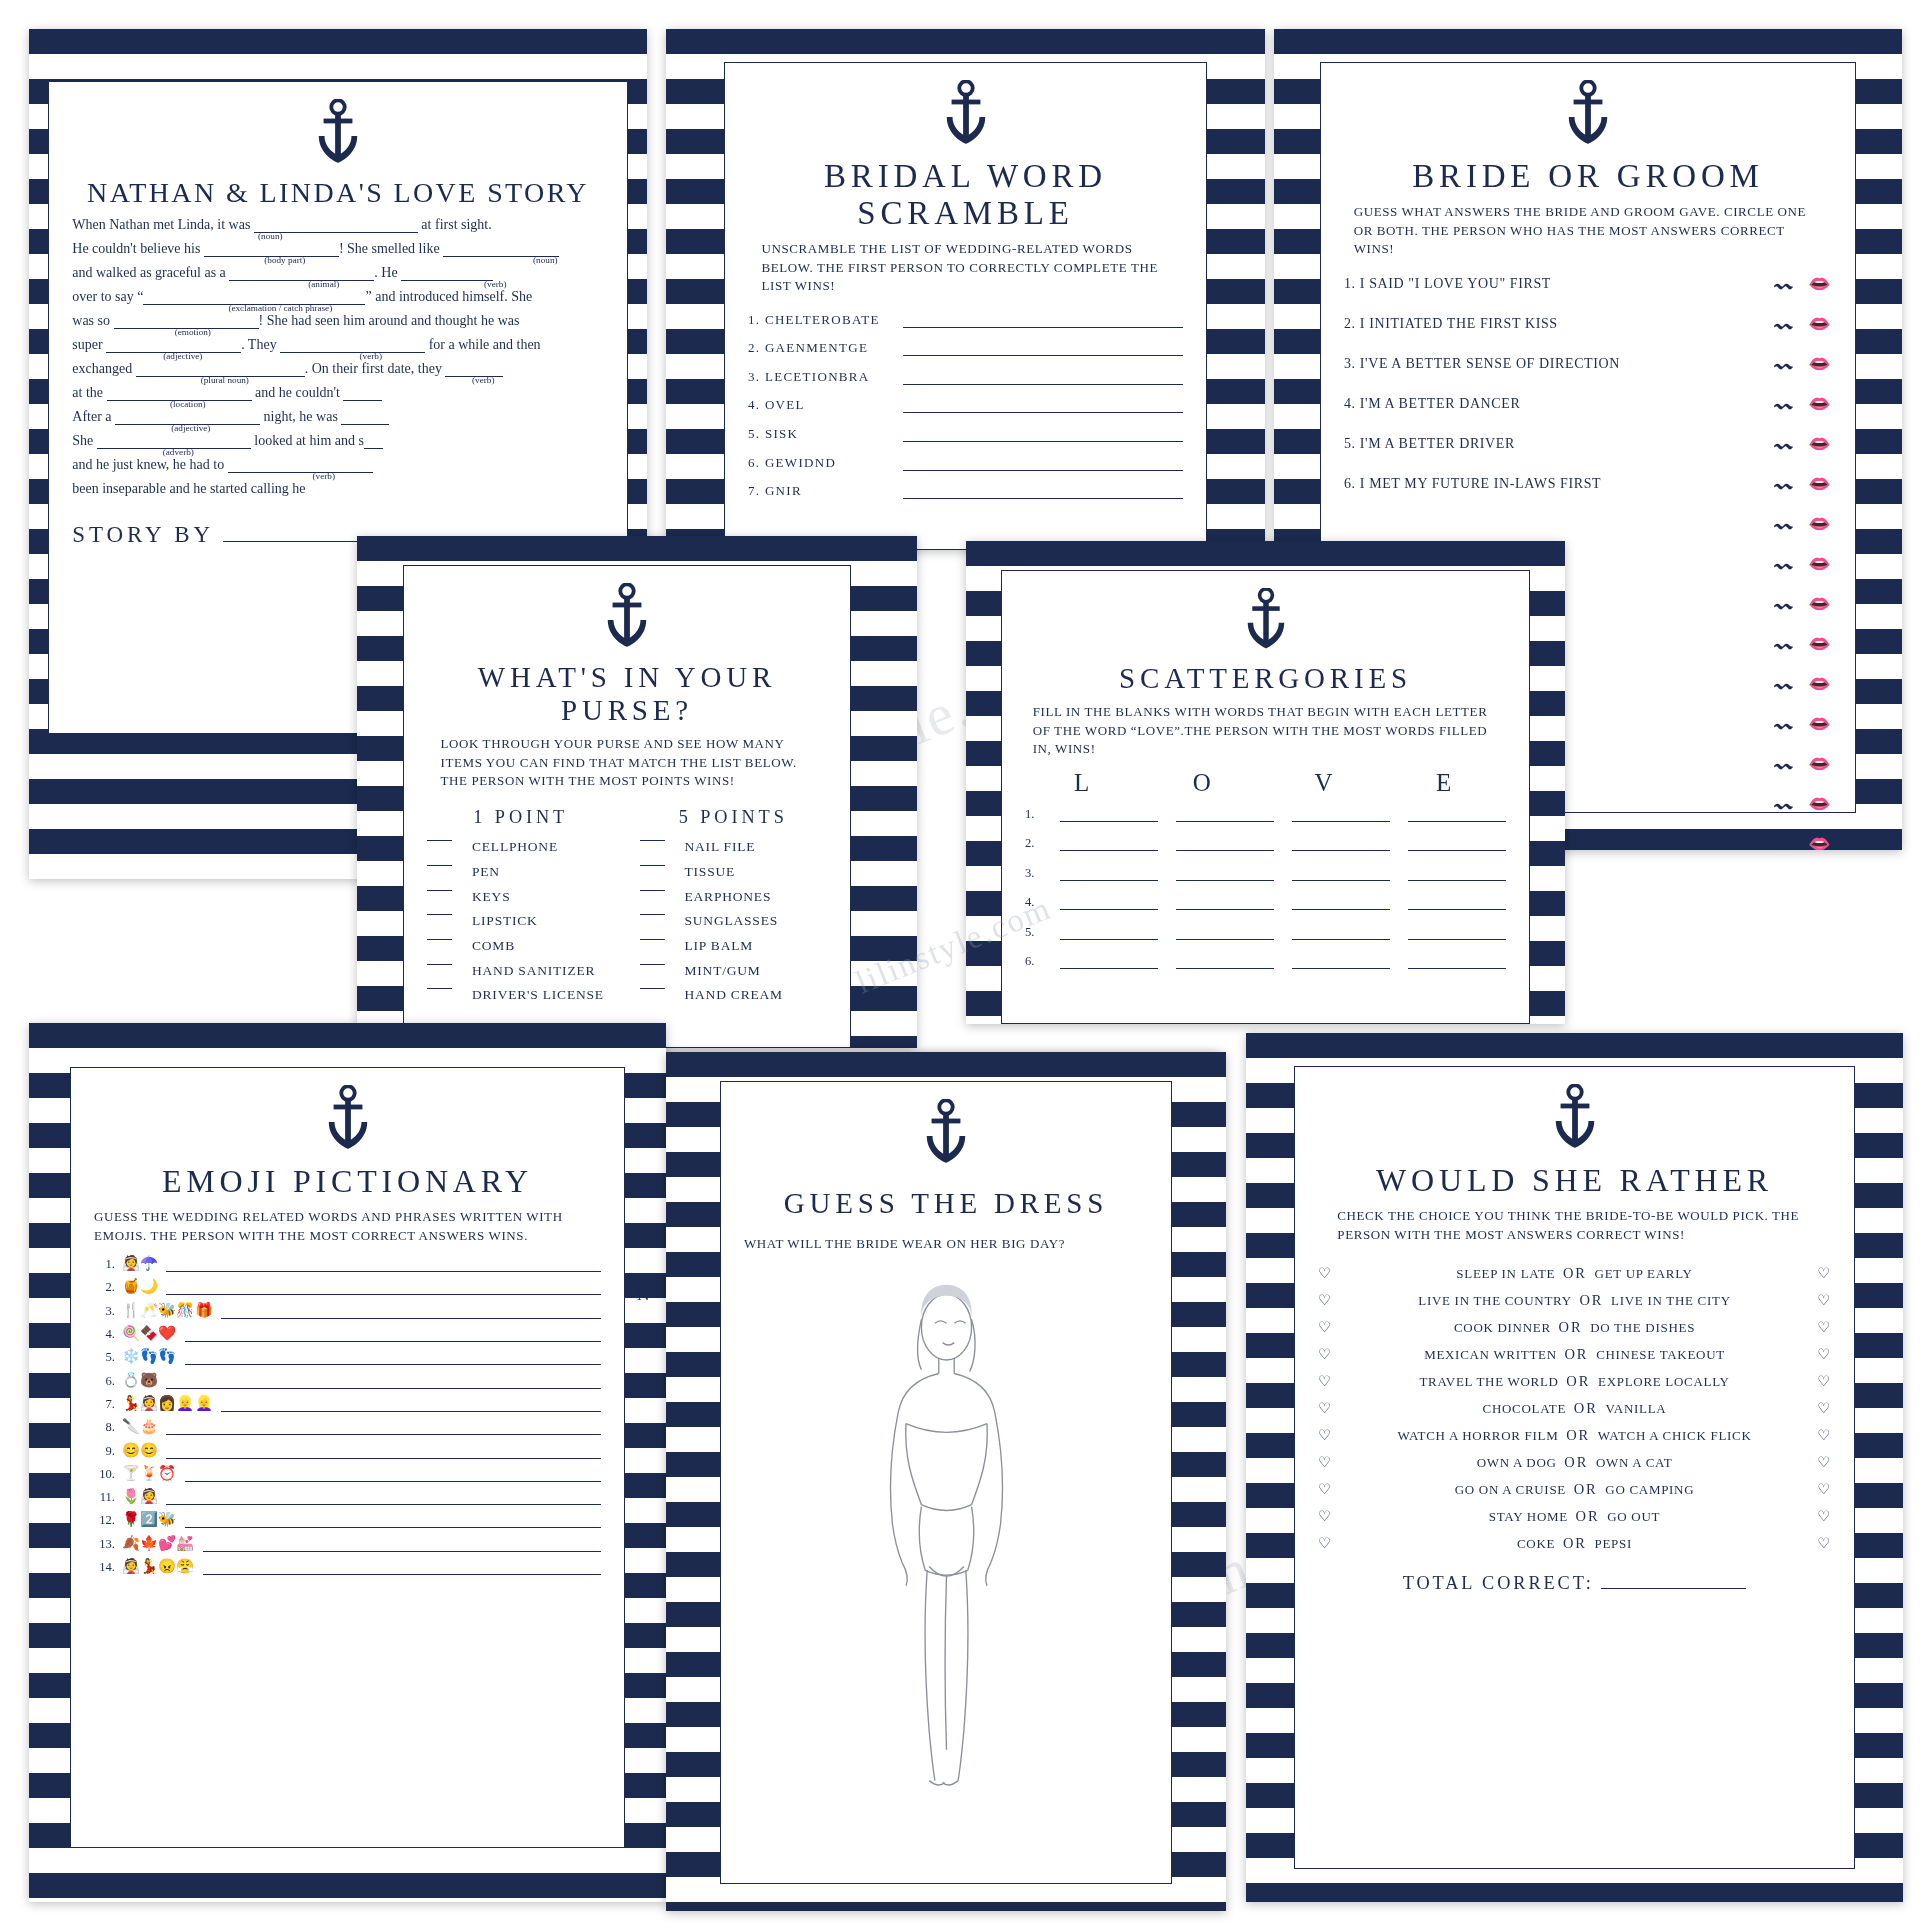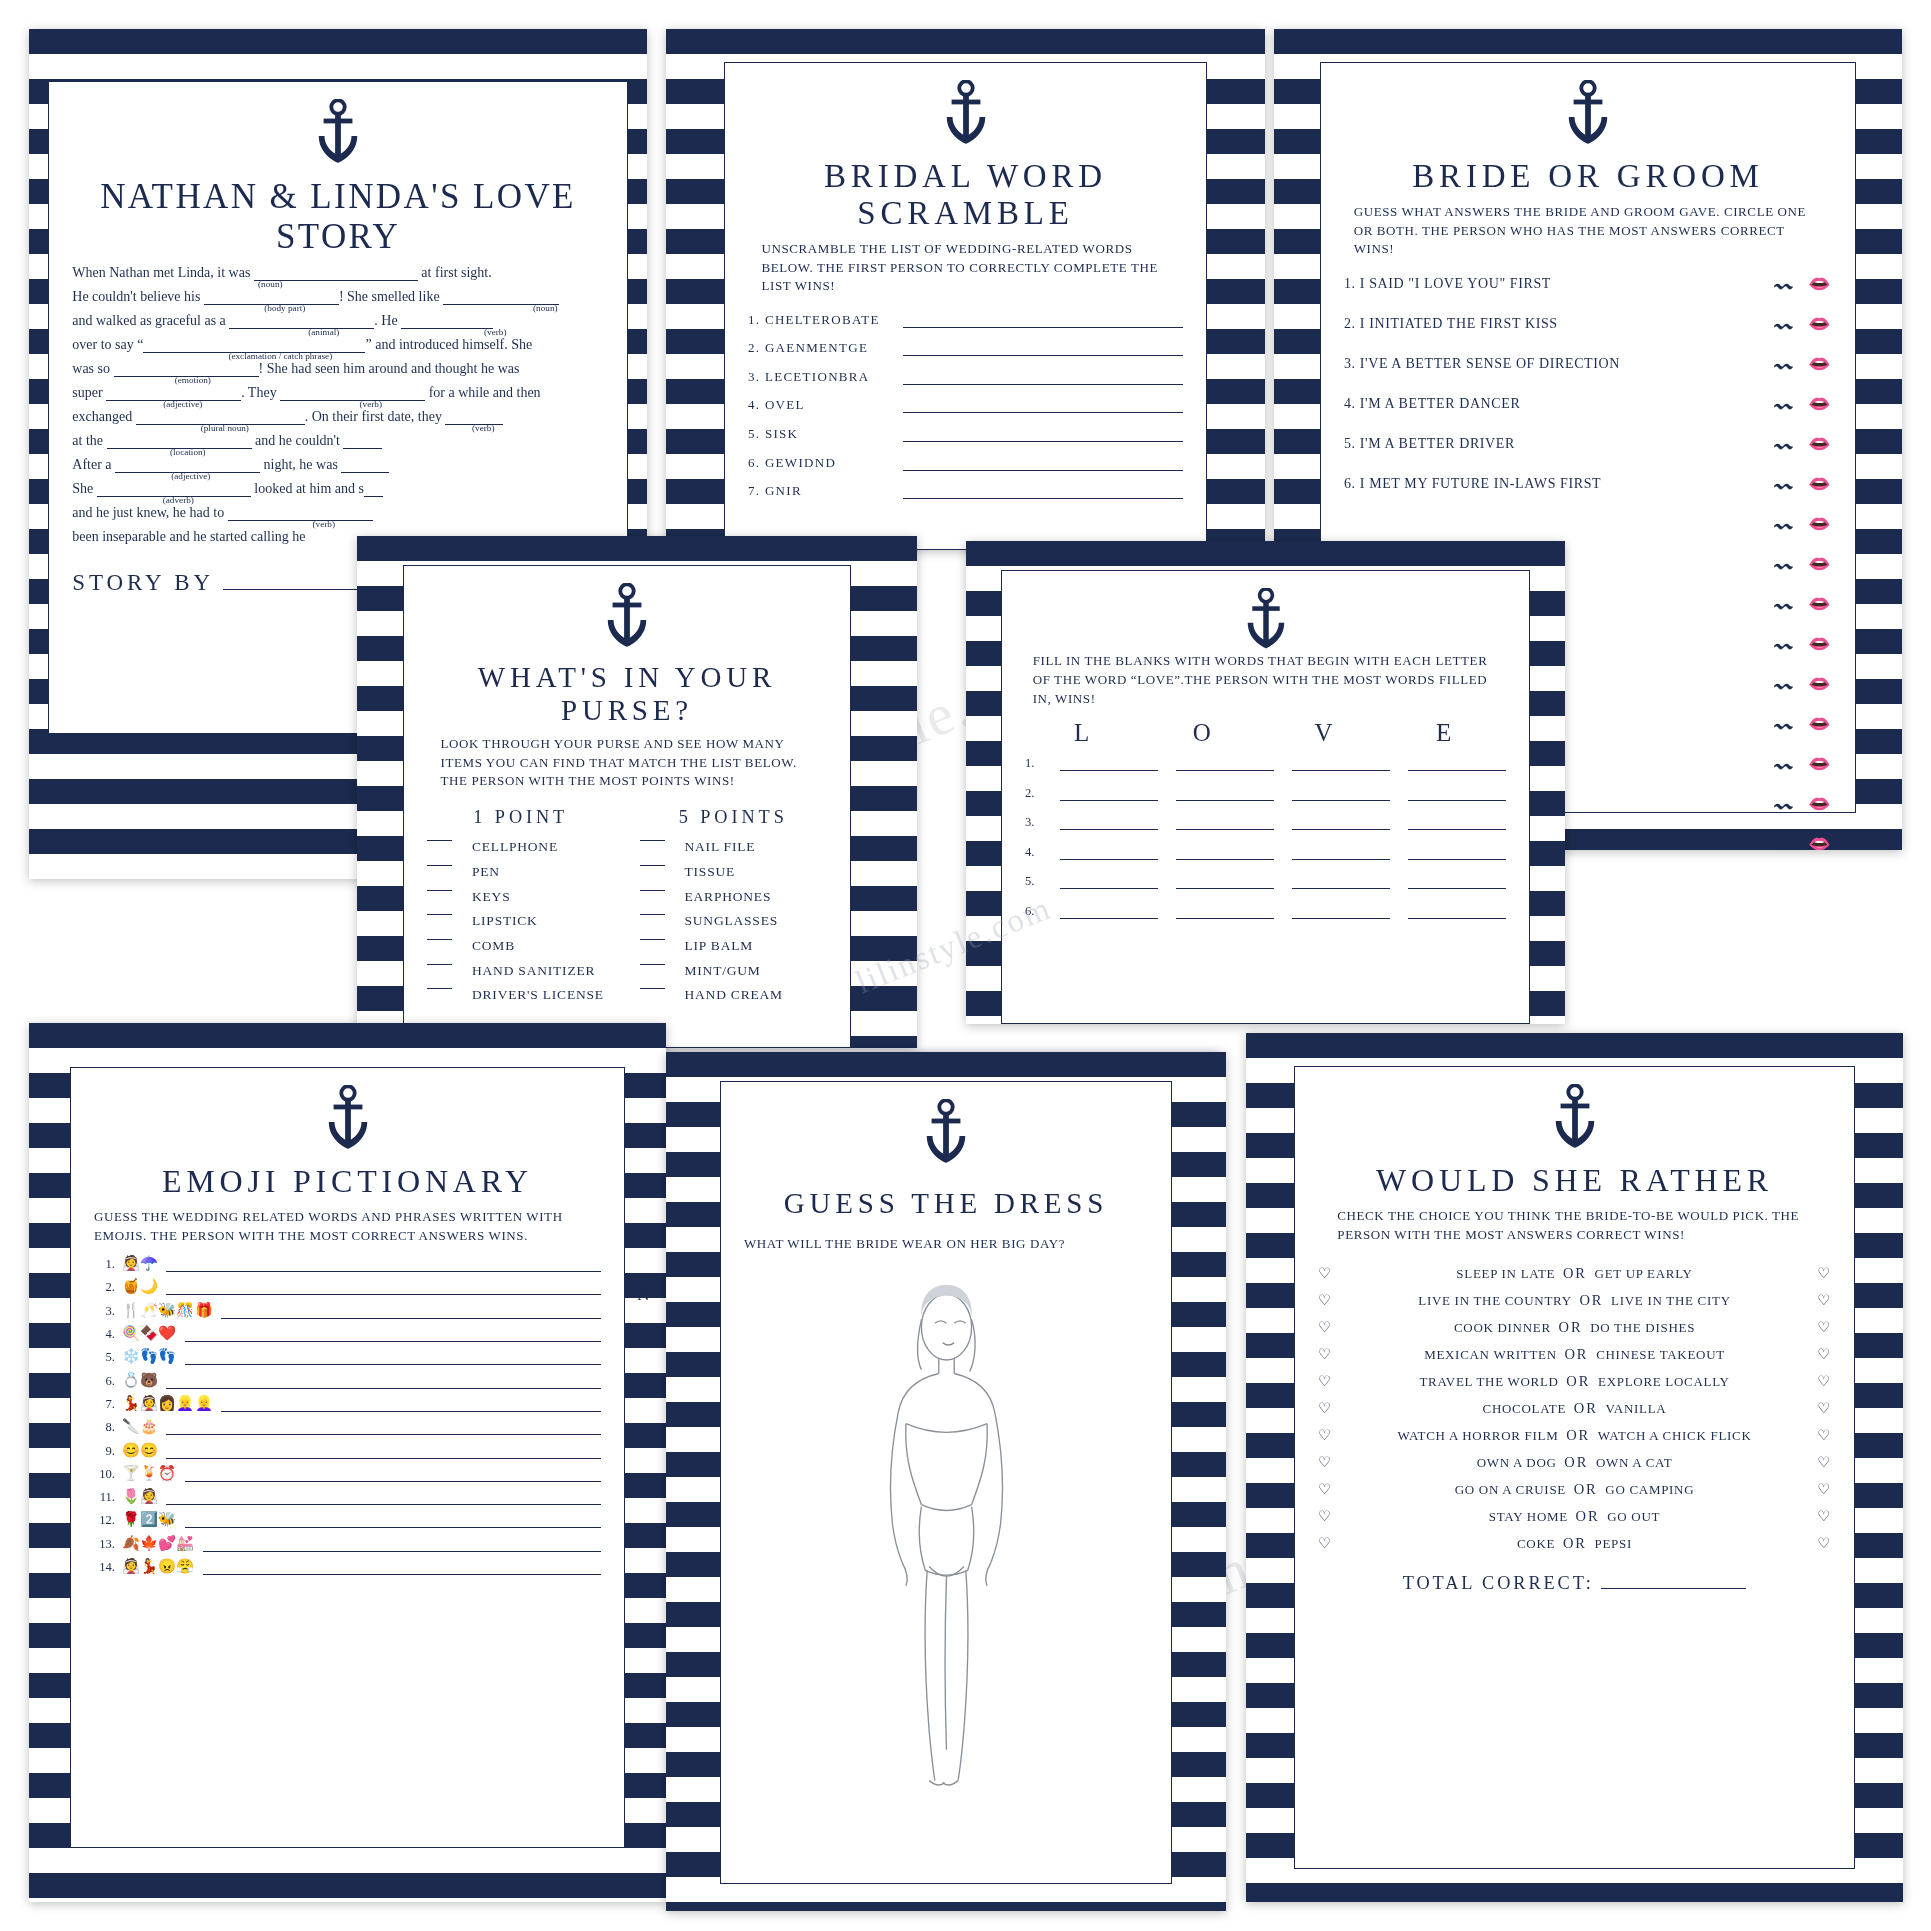--- a/index.html
+++ b/index.html
@@ -106,21 +106,21 @@
   <div class="inner" style="left:19.3px;top:52px;right:19.3px;bottom:145px;">
     <div class="pad">
       <svg class="anchor" width="50" height="68" viewBox="0 0 52 70">
         <g fill="#1b2a4e">
           <circle cx="26" cy="8" r="7" fill="none" stroke="#1b2a4e" stroke-width="4"></circle>
           <rect x="23" y="14" width="6" height="44"></rect>
           <rect x="11" y="20" width="30" height="5"></rect>
           <path d="M6 38 C6 58 26 66 26 66 C26 66 46 58 46 38 L40 38 C40 52 26 58 26 58 C26 58 12 52 12 38 Z"></path>
         </g>
       </svg>
-      <div class="title" style="font-size:35px;letter-spacing:2.4px;">NATHAN &amp; LINDA'S LOVE STORY</div>
+      <div class="title" style="font-size:28px;letter-spacing:2.4px;">NATHAN &amp; LINDA'S LOVE STORY</div>
       <div class="madlib">
         <p>When Nathan met Linda, it was <span class="u" style="width:164px"></span> at first sight.</p>
         <div class="tag" style="margin-left:116px;width:164px;text-align:center;">(noun)</div>
         <p>He couldn't believe his <span class="u" style="width:135px"></span>! She smelled like <span class="u" style="width:116px"></span></p>
         <div style="display:flex">
             <div class="tag" style="margin-left:145px;width:135px;">(body part)</div>
             <div class="tag" style="margin-left:135px;width:116px;">(noun)</div>
           </div>
         <p>and walked as graceful as a <span class="u" style="width:145px"></span>. He <span class="u" style="width:92px"></span></p>
         <div style="display:flex">
@@ -389,20 +389,21 @@
   <div class="inner" style="left:35px;top:29px;right:35px;bottom:0px;">
     <div class="pad">
       <svg class="anchor" width="48" height="64" viewBox="0 0 52 70">
         <g fill="#1b2a4e">
           <circle cx="26" cy="8" r="7" fill="none" stroke="#1b2a4e" stroke-width="4"></circle>
           <rect x="23" y="14" width="6" height="44"></rect>
           <rect x="11" y="20" width="30" height="5"></rect>
           <path d="M6 38 C6 58 26 66 26 66 C26 66 46 58 46 38 L40 38 C40 52 26 58 26 58 C26 58 12 52 12 38 Z"></path>
         </g>
       </svg>
+      <div class="title" style="font-size:29px;">SCATTERGORIES</div>
       <div class="subtitle" style="padding:0 7.7px;">FILL IN THE BLANKS WITH WORDS THAT BEGIN WITH EACH LETTER OF THE WORD “LOVE”.THE PERSON WITH THE MOST WORDS FILLED IN, WINS!</div>
       <div class="love-letters">
         <span>L</span>
         <span>O</span>
         <span>V</span>
         <span>E</span>
       </div>
       <div>
         <div class="love-grid-row">
             <span class="num">1.</span>

